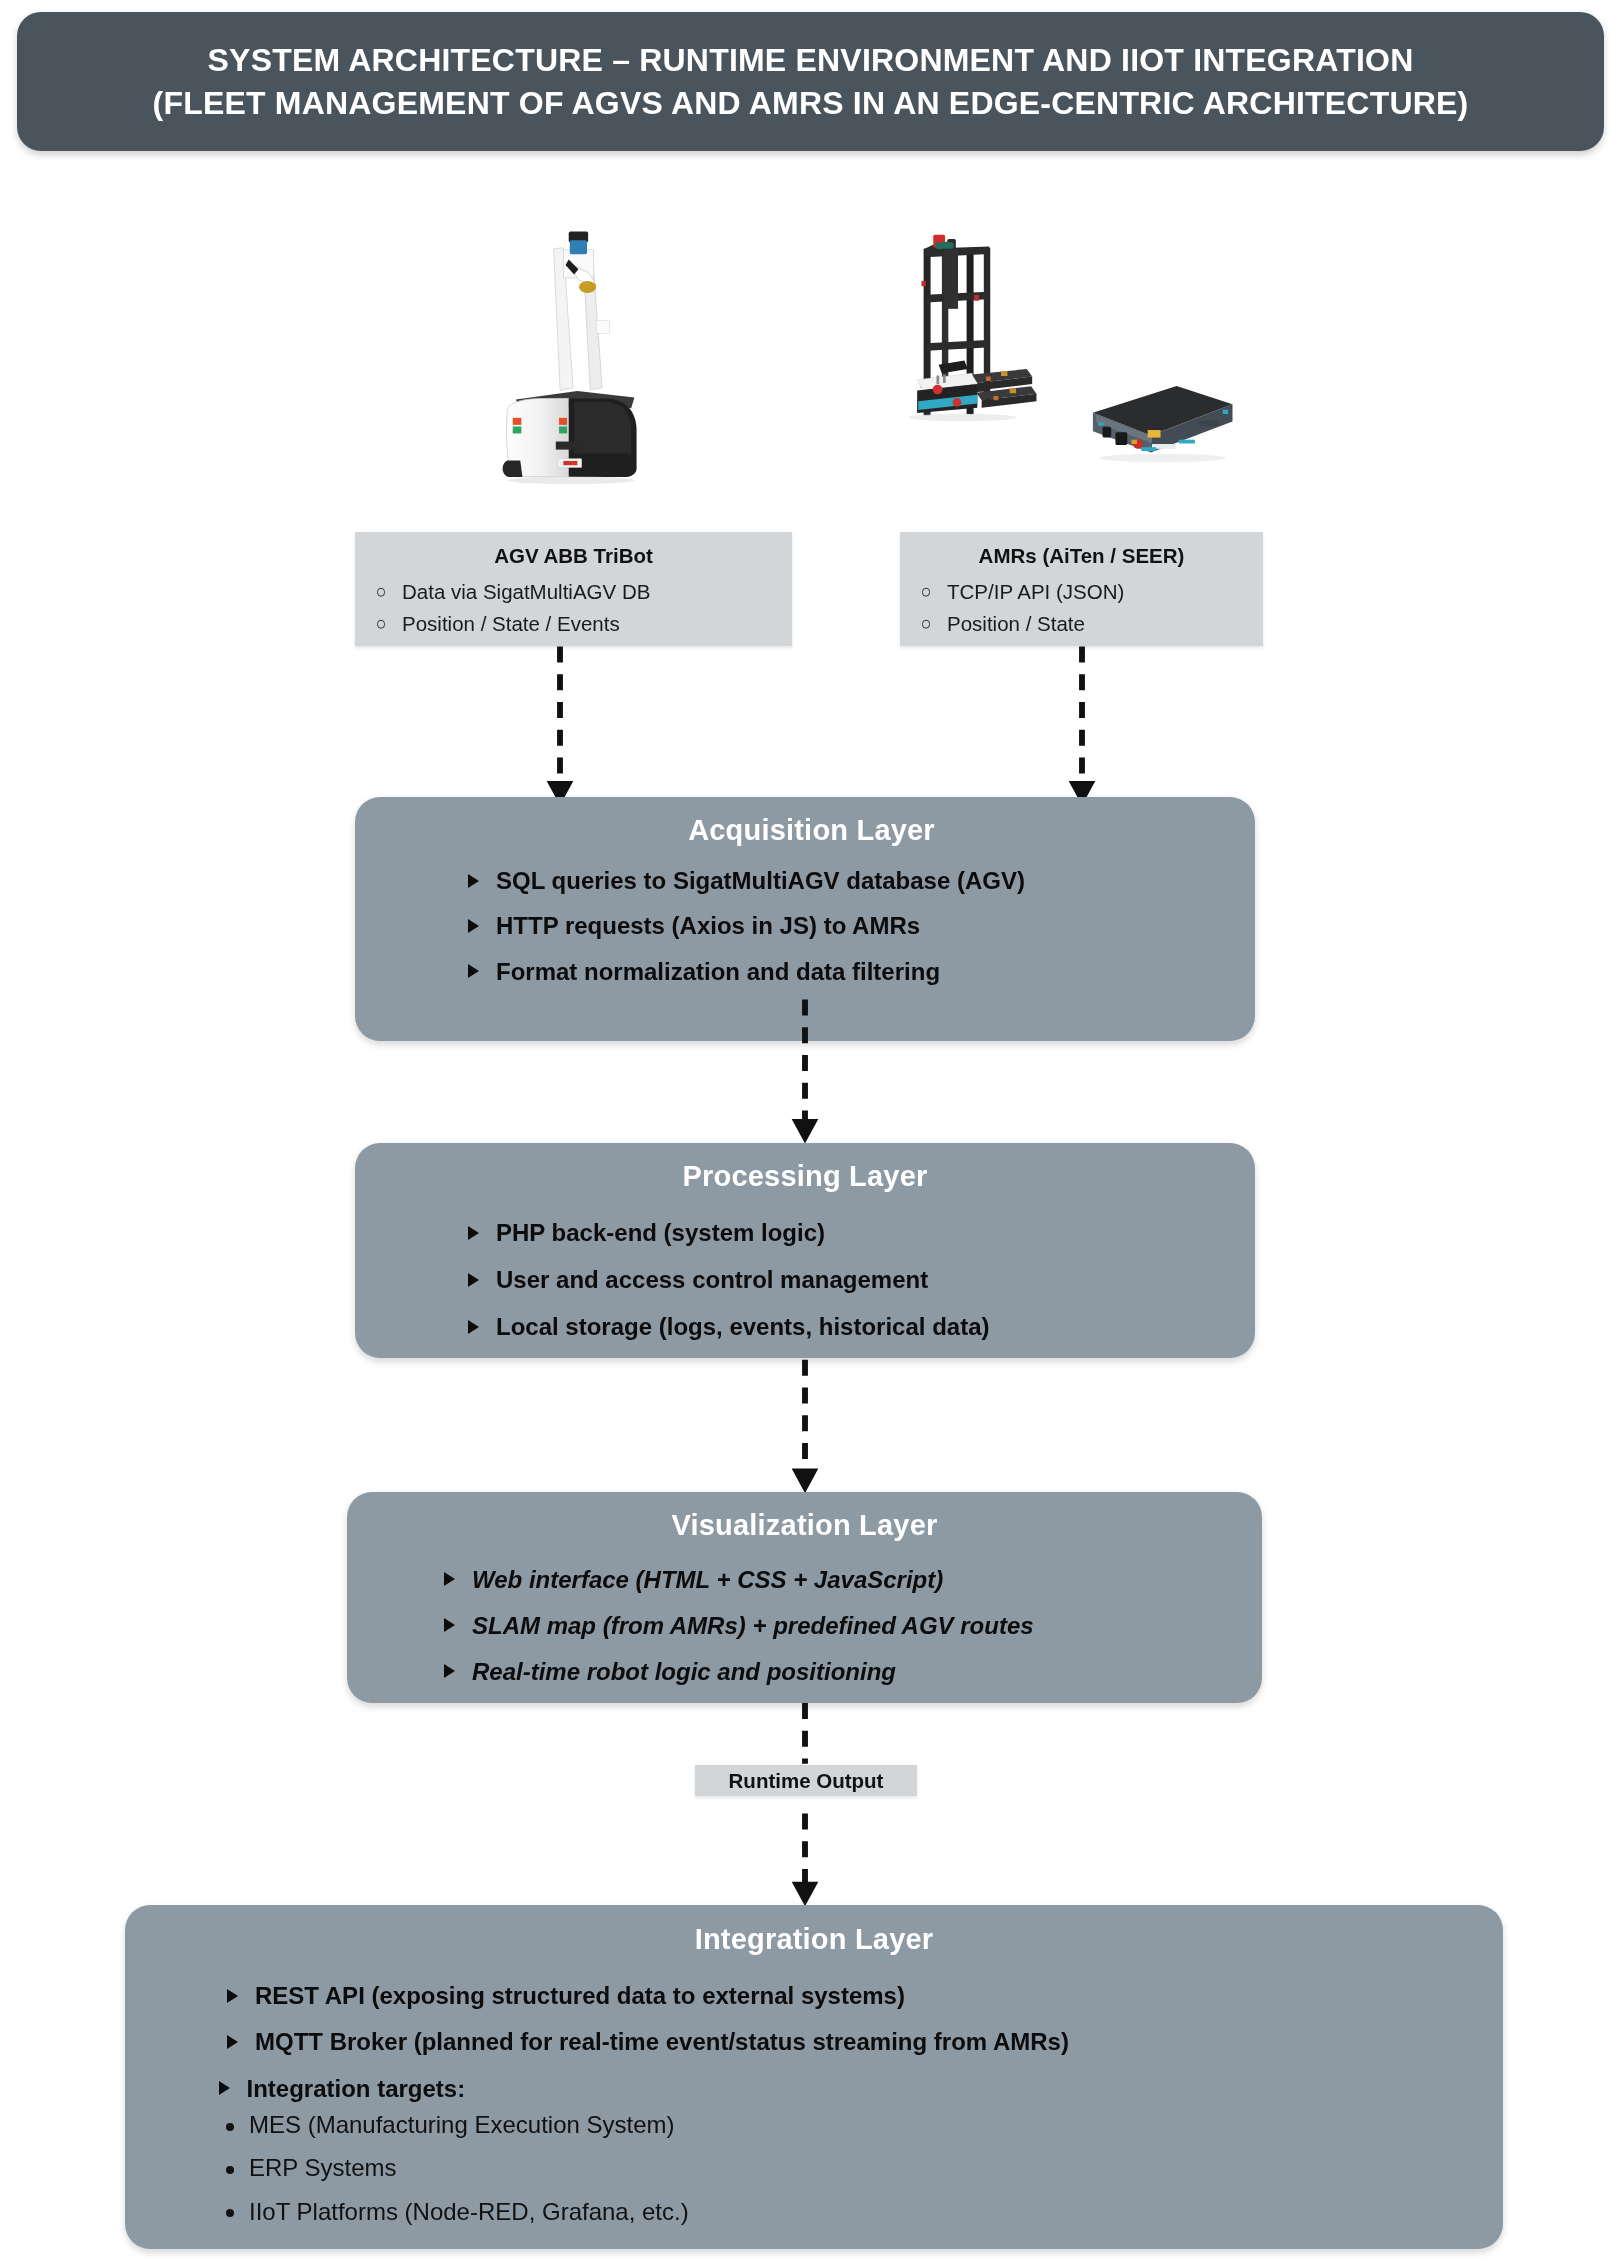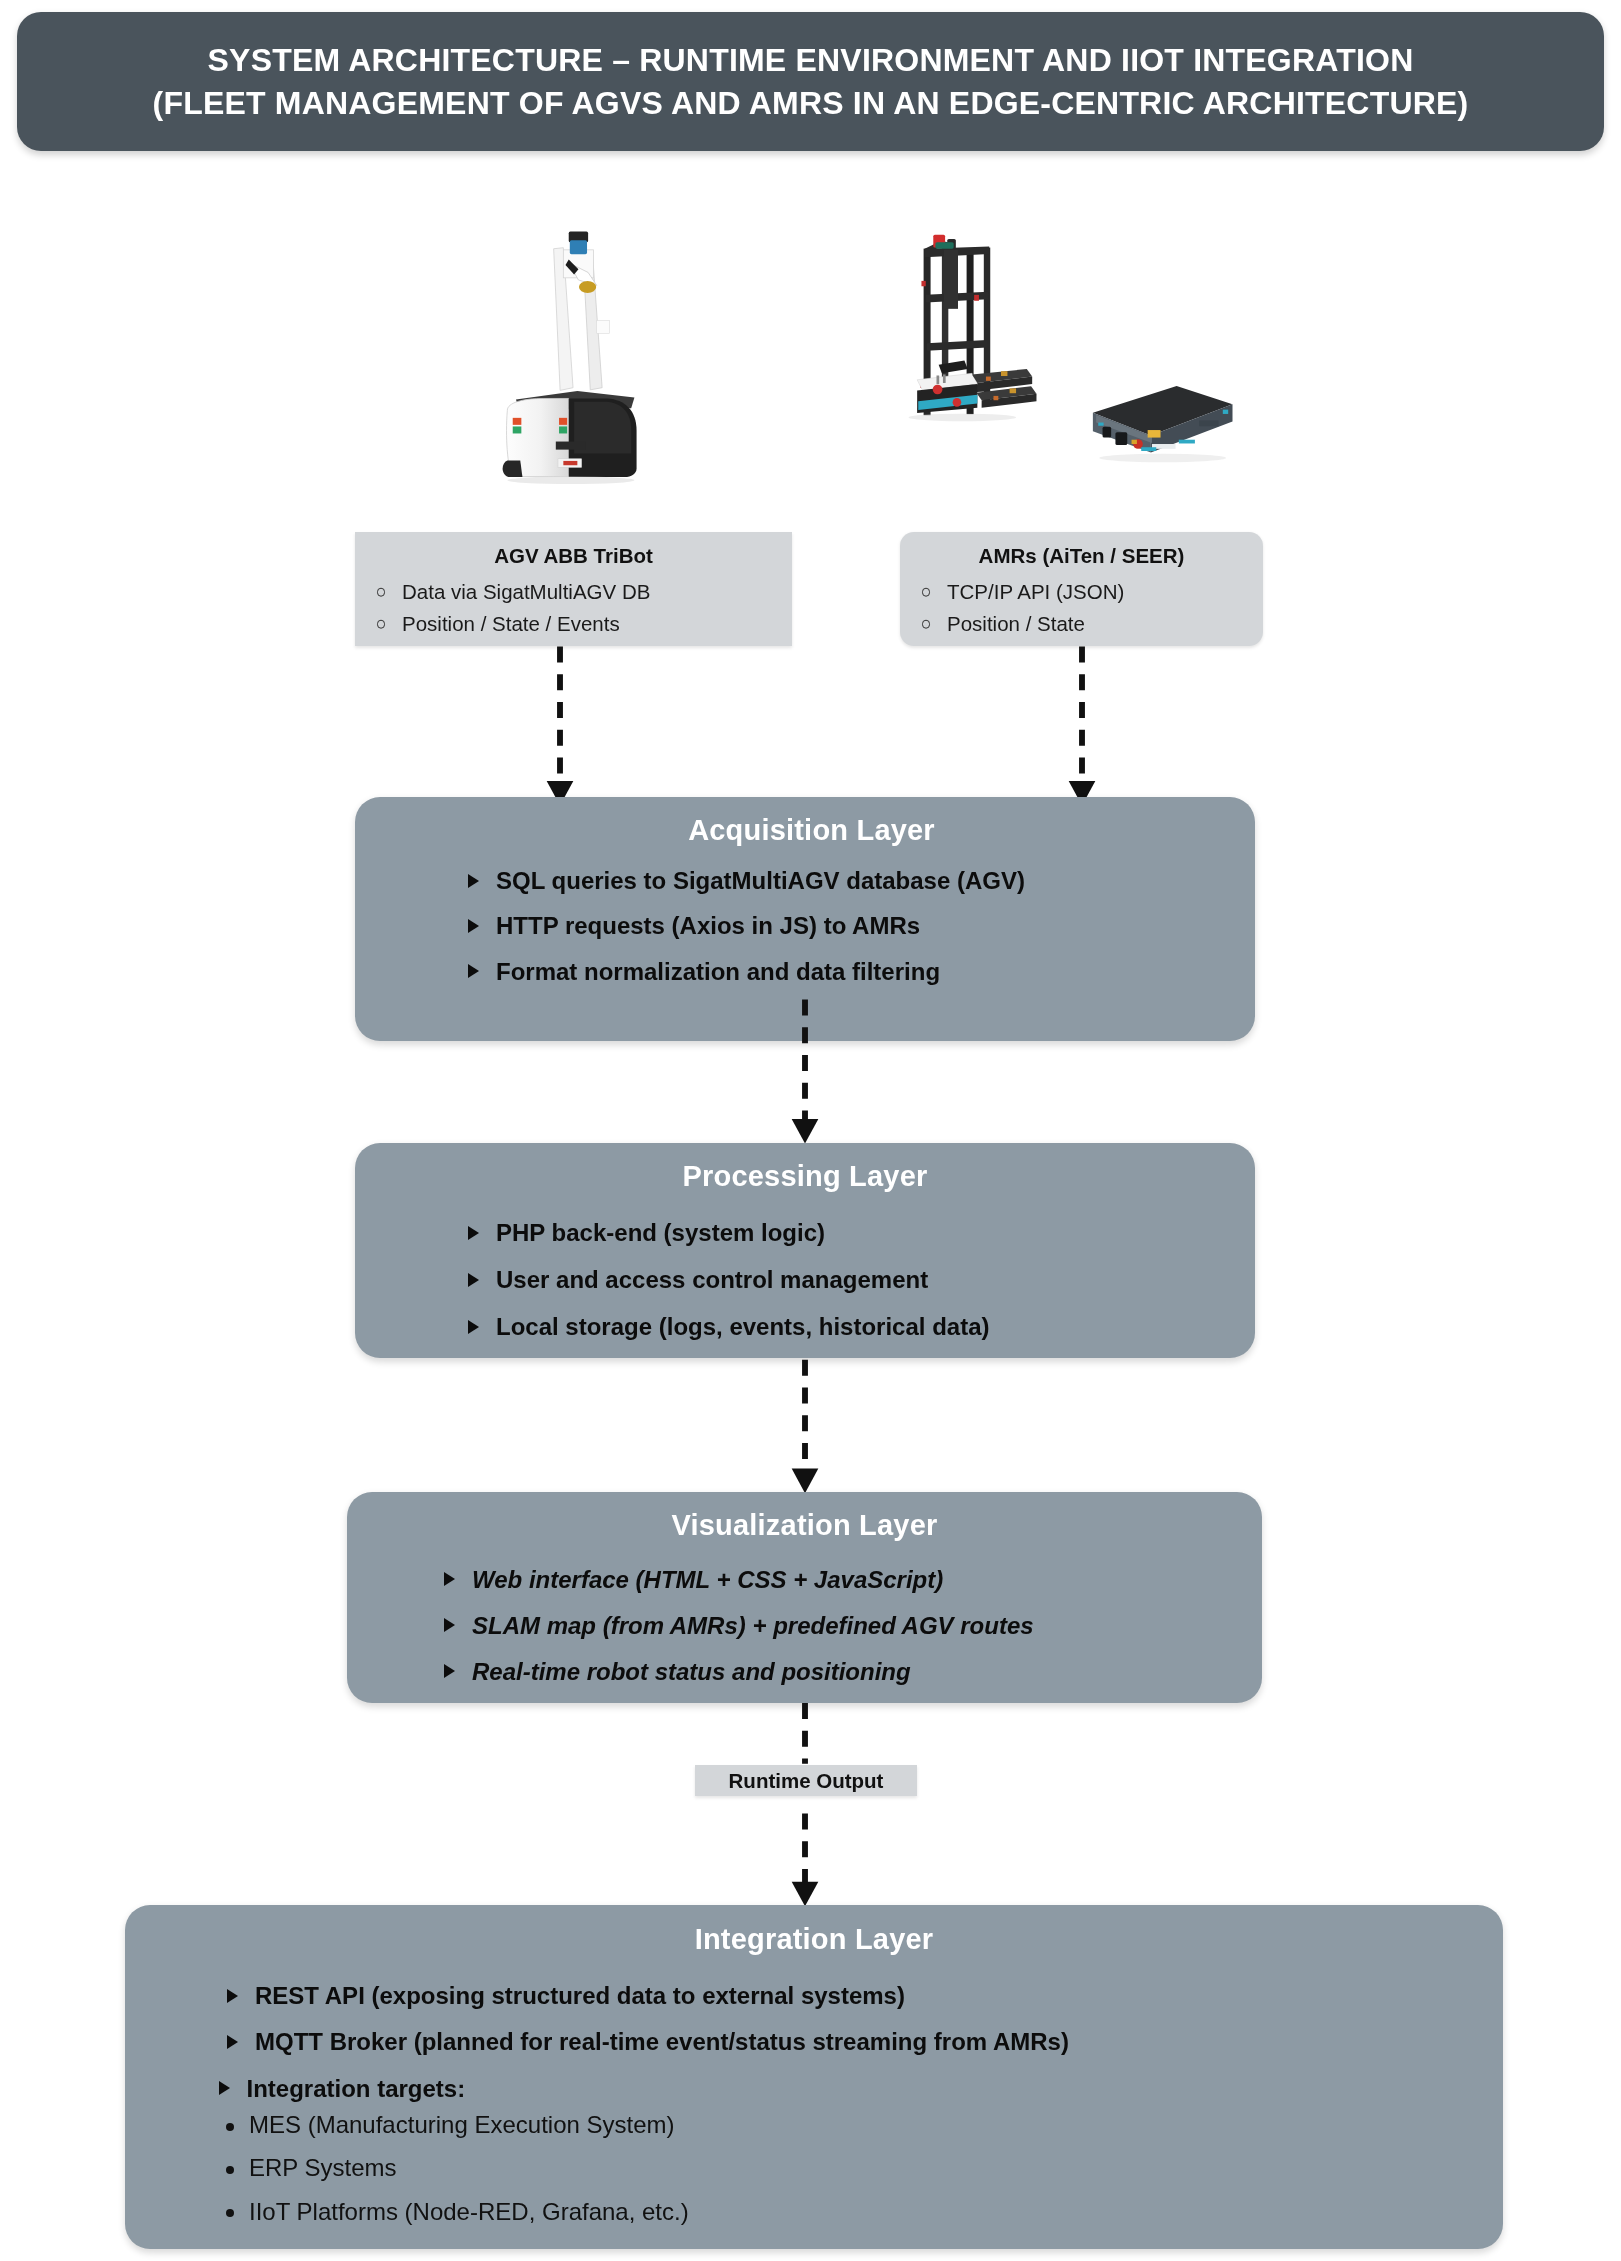--- a/index.html
+++ b/index.html
@@ -280,21 +280,21 @@
 </svg>
 
 <div class="source-box" style="left:355px; top:532px; width:437px; height:114px;">
   <div class="source-title">AGV ABB TriBot</div>
   <ul>
     <li><span class="circ"></span><span>Data via SigatMultiAGV DB</span></li>
     <li><span class="circ"></span><span>Position / State / Events</span></li>
   </ul>
 </div>
 
-<div class="source-box" style="left:900px; top:532px; width:363px; height:114px;border-radius:14px;">
+<div class="source-box" style="left:900px; top:532px; width:363px; height:114px;">
   <div class="source-title">AMRs (AiTen / SEER)</div>
   <ul>
     <li><span class="circ"></span><span>TCP/IP API (JSON)</span></li>
     <li><span class="circ"></span><span>Position / State</span></li>
   </ul>
 </div>
 
 <svg class="connector" style="left:544px; top:646px;" width="32" height="161" viewBox="0 0 60 300">
   <line x1="30" y1="0" x2="30" y2="262" stroke="#111111" stroke-width="11" stroke-dasharray="30 22"></line>
   <polygon points="30,298 5,252 55,252" fill="#111111"></polygon>
@@ -331,21 +331,21 @@
 <svg class="connector" style="left:789px; top:1359px;" width="32" height="136" viewBox="0 0 60 252">
   <line x1="30" y1="0" x2="30" y2="214" stroke="#111111" stroke-width="11" stroke-dasharray="30 22"></line>
   <polygon points="30,250 5,204 55,204" fill="#111111"></polygon>
 </svg>
 
 <div class="layer-box" style="left:347px; top:1492px; width:915px; height:211px; padding:17px 25px 0 25px;">
   <div class="layer-title">Visualization Layer</div>
   <ul class="bullets" style="margin-top:21.5px; padding-left:70px;font-style:italic;">
     <li style="margin-bottom:15px;"><span class="tri"></span><span>Web interface (HTML + CSS + JavaScript)</span></li>
     <li style="margin-bottom:15px;"><span class="tri"></span><span>SLAM map (from AMRs) + predefined AGV routes</span></li>
-    <li><span class="tri"></span><span>Real-time robot status and positioning</span></li>
+    <li><span class="tri"></span><span>Real-time robot logic and positioning</span></li>
   </ul>
 </div>
 
 <svg class="connector" style="left:789px; top:1703px;" width="32" height="62" viewBox="0 0 60 116">
   <line x1="30" y1="0" x2="30" y2="114" stroke="#111111" stroke-width="11" stroke-dasharray="30 22"></line>
 </svg>
 
 <div id="runtime-output-chip" style="left:695px; top:1765px; width:222px; height:31px;">
   <span>Runtime Output</span>
 </div>

